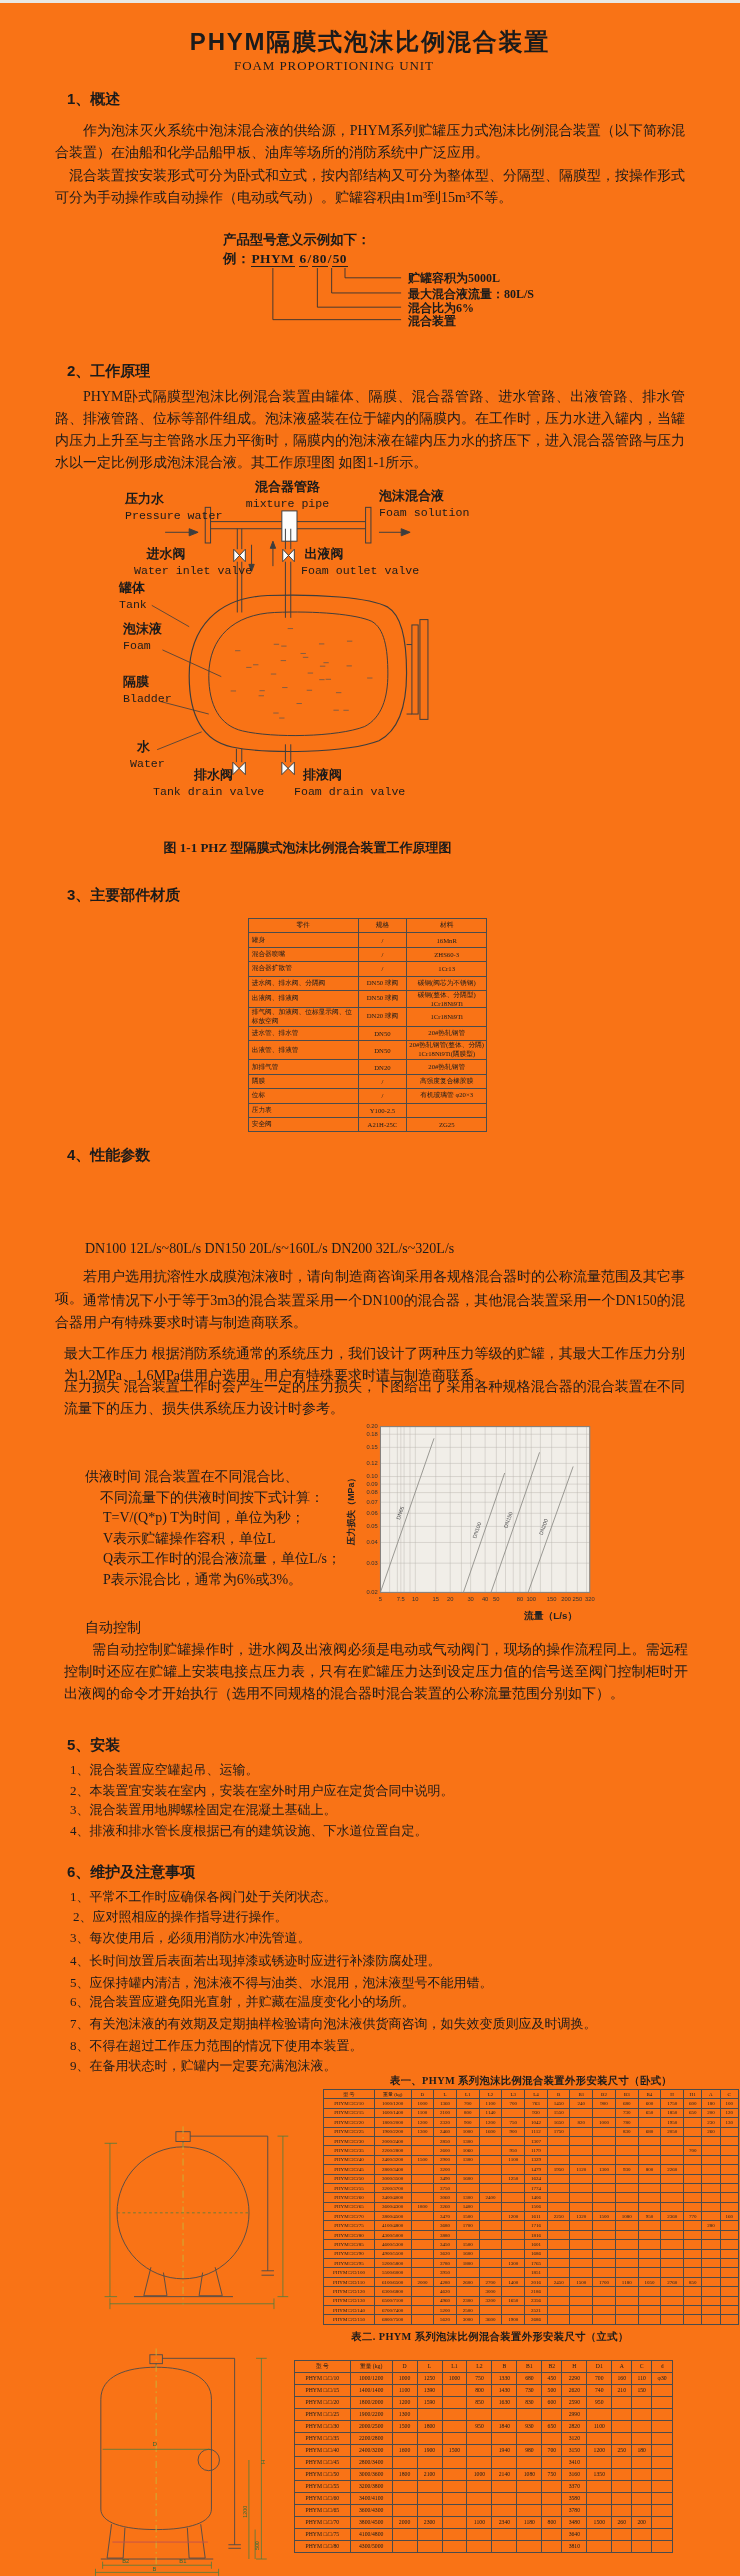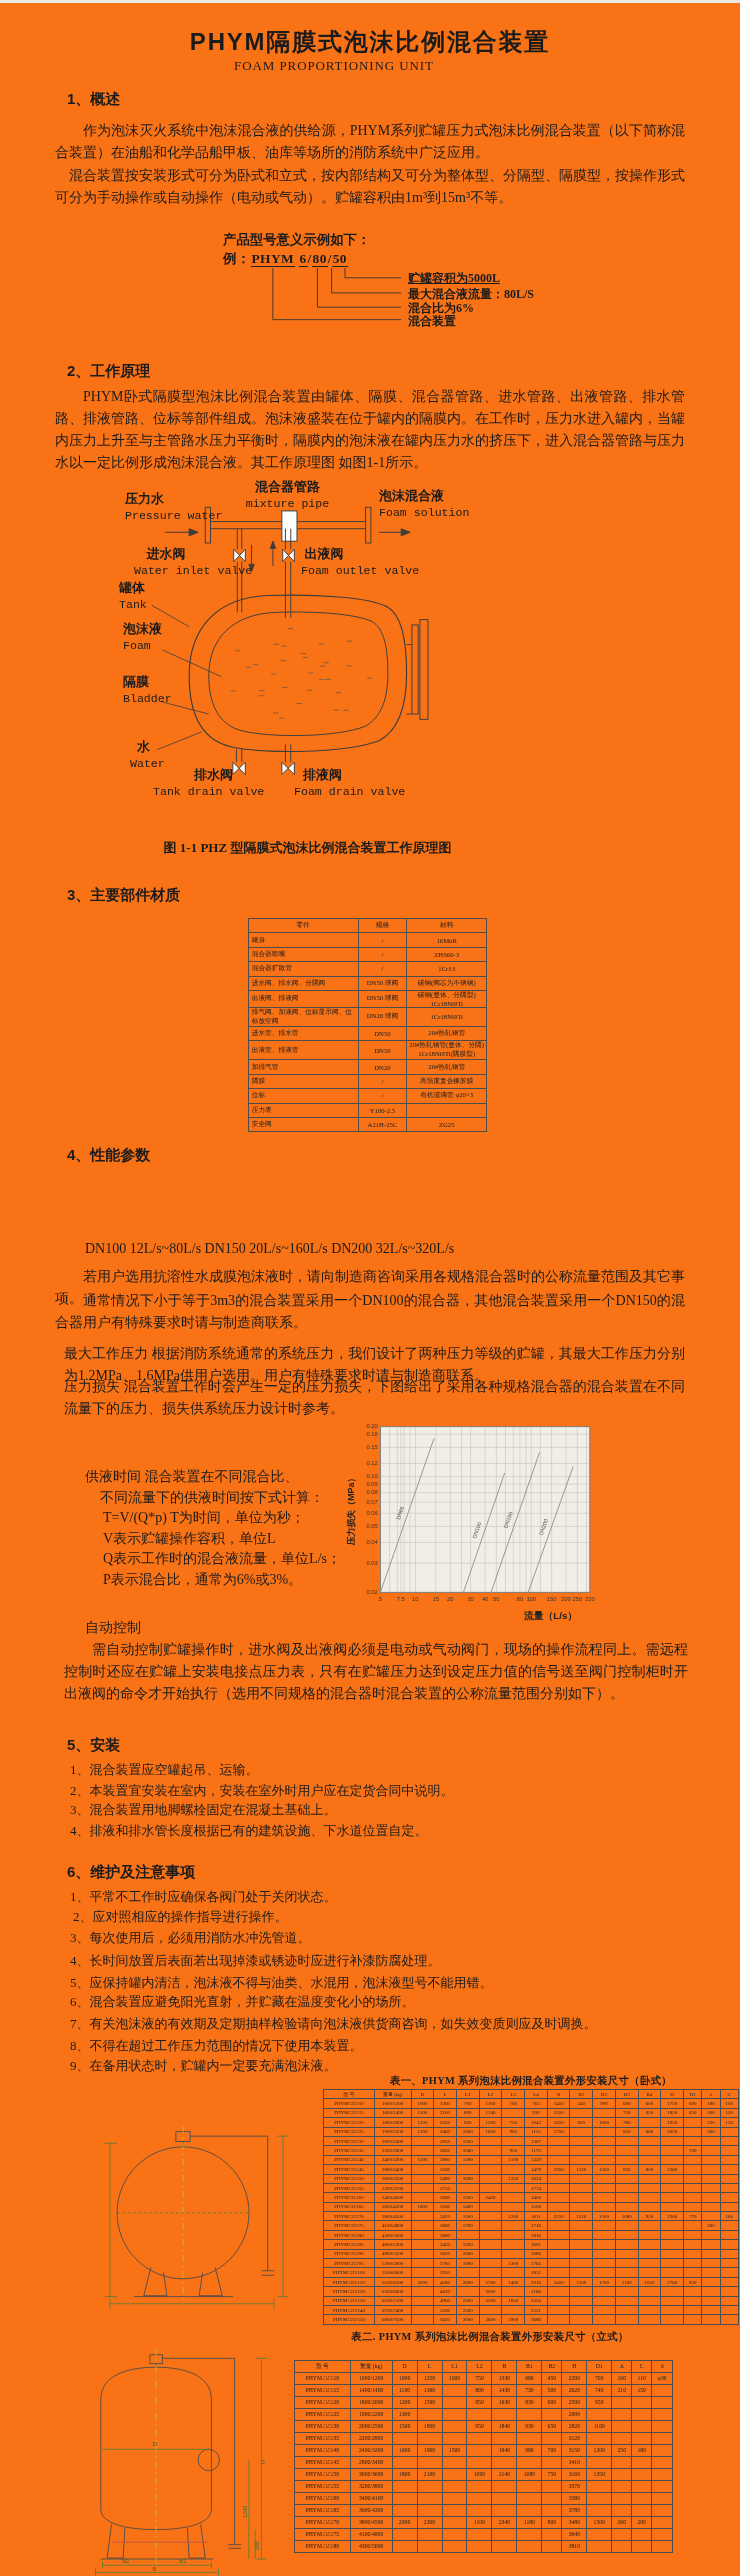--- a/index.html
+++ b/index.html
@@ -48,21 +48,21 @@
   <div class="abs bold15" style="top:247px;left:223px;letter-spacing:0.4px;"><span>例：</span><span class="ul">PHYM</span>&nbsp;<span class="ul">6</span><span>/</span><span class="ul">80</span><span>/</span><span class="ul">50</span></div>
 
   <svg class="abs" style="left:223px;top:265px;" width="187" height="57" viewBox="0 0 210 64">
     <g stroke="#333" stroke-width="1" fill="none">
       <polyline points="56,0 56,58 200,58"></polyline>
       <polyline points="106,0 106,44 200,44"></polyline>
       <polyline points="122,0 122,28 200,28"></polyline>
       <polyline points="137,0 137,11 200,11"></polyline>
     </g>
   </svg>
-  <div class="abs callout" style="left:408px;top:267px;text-decoration:underline;">贮罐容积为5000L</div>
+  <div class="abs callout" style="left:408px;top:267px;">贮罐容积为5000L</div>
   <div class="abs callout" style="left:408px;top:283px;">最大混合液流量：80L/S</div>
   <div class="abs callout" style="left:408px;top:297px;">混合比为6%</div>
   <div class="abs callout" style="left:408px;top:310px;">混合装置</div>
 
   <div class="abs sec-h" style="top:359px;left:67px;">2、工作原理</div>
   <div class="abs body-text ind" style="top:383px;left:55px;width:630px;">PHYM卧式隔膜型泡沫比例混合装置由罐体、隔膜、混合器管路、进水管路、出液管路、排水管路、排液管路、位标等部件组成。泡沫液盛装在位于罐内的隔膜内。在工作时，压力水进入罐内，当罐内压力上升至与主管路水压力平衡时，隔膜内的泡沫液在罐内压力水的挤压下，进入混合器管路与压力水以一定比例形成泡沫混合液。其工作原理图 如图1-1所示。</div>
 
   <svg class="abs" style="left:116px;top:499px;" width="321" height="294" viewBox="0 0 360 330">
     <g stroke="#3d3d3d" stroke-width="1.1" fill="none">
 

